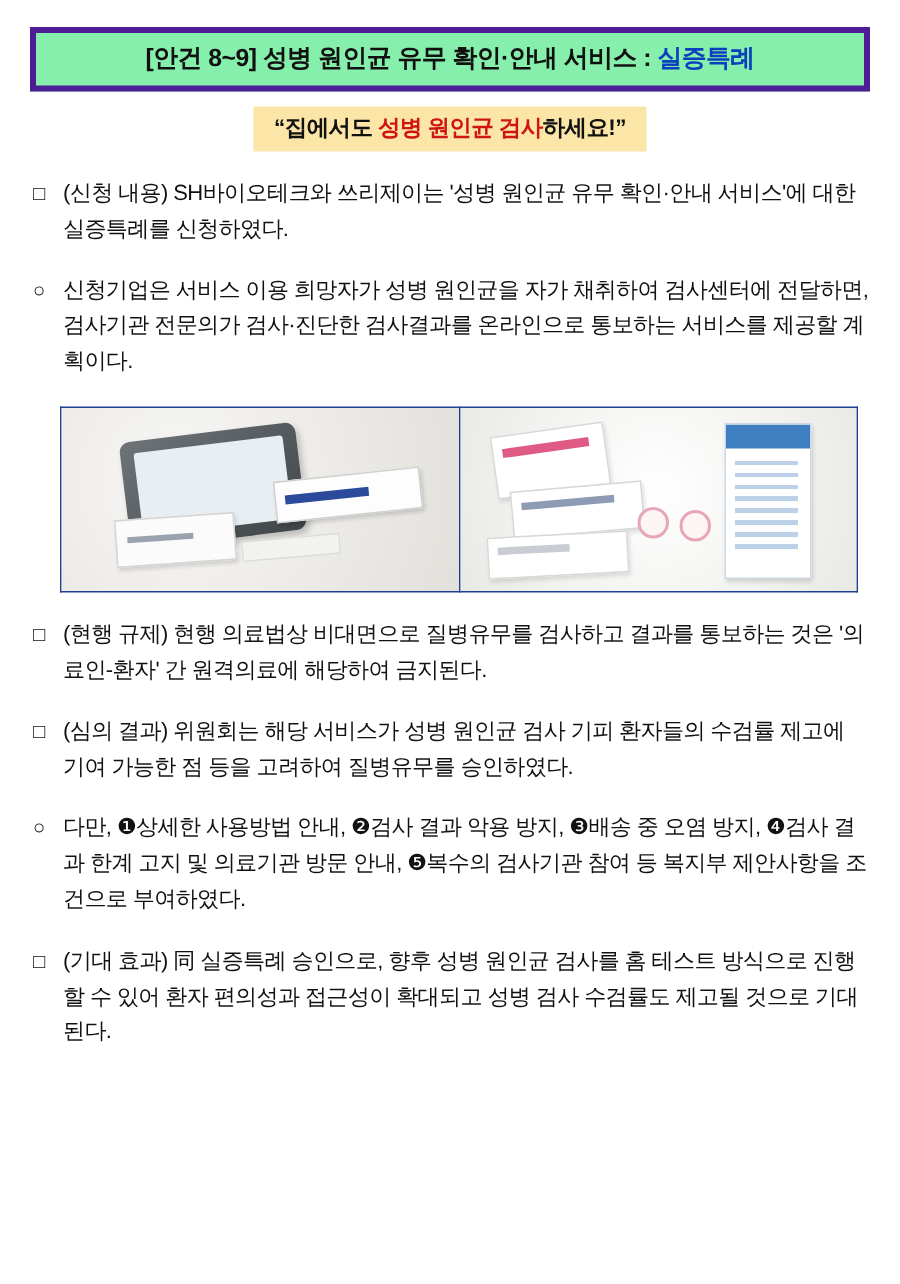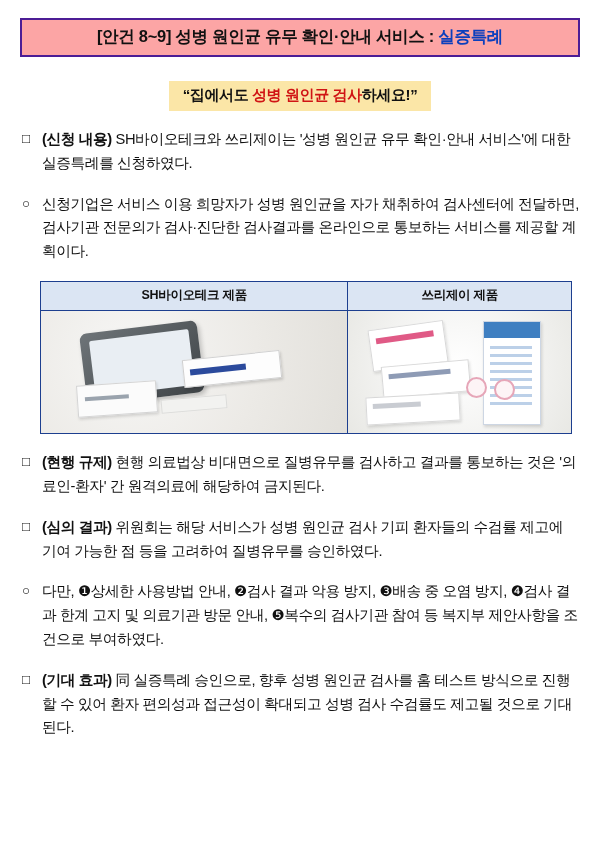--- a/index.html
+++ b/index.html
@@ -16,22 +16,22 @@
   .page {
     position: relative;
     width: 600px;
     height: 856px;
     box-sizing: border-box;
     padding: 14px 18px 0 18px;
   }
 
   
   .title-bar {
-    border: 2px solid #4c1d95;
-    background: #fca5a5;
+    border: 4px solid #4c1d95;
+    background: #86efac;
     text-align: center;
     padding: 6px 4px 7px 4px;
     margin: 4px 2px 0 2px;
   }
   .title-bar .t {
     font-size: 16.5px;
     font-weight: bold;
     letter-spacing: -0.3px;
     color: #111;
   }
@@ -47,21 +47,21 @@
     font-weight: bold;
     letter-spacing: -0.2px;
   }
   .subnote .star {
     color: #1a43c4;
     margin-right: 3px;
   }
 
   
   .quote-wrap {
-    margin: 24px 0 0 0;
+    margin: 10px 0 0 0;
     display: flex;
     justify-content: center;
   }
   .quote {
     background: #fbe6a7;
     padding: 5px 14px 6px 14px;
     font-size: 15px;
     font-weight: bold;
     letter-spacing: -0.4px;
     color: #111;
@@ -83,21 +83,21 @@
     flex: 0 0 auto;
     width: 20px;
     font-size: 13.5px;
     line-height: 1.7;
     text-align: left;
     color: #111;
   }
   .para .body {
     flex: 1 1 auto;
   }
-  .b { font-weight: bold; }
+  .b { font-weight: normal; }
 
   
   .imgtable {
     margin: 17px 8px 0 22px;
     border: 1px solid #1d3f8f;
     border-collapse: collapse;
     width: calc(100% - 32px);
   }
   .imgtable th {
     border: 1px solid #1d3f8f;
@@ -254,24 +254,20 @@
     <div class="body"><span class="b">(신청 내용) </span><span>SH바이오테크와 쓰리제이는 '성병 원인균 유무 확인·안내 서비스'에 대한 실증특례를 신청하였다.</span></div>
   </div>
 
   <div class="para">
     <div class="marker">○</div>
     <div class="body"><span>신청기업은 서비스 이용 희망자가 성병 원인균을 자가 채취하여 검사센터에 전달하면, 검사기관 전문의가 검사·진단한 검사결과를 온라인으로 통보하는 서비스를 제공할 계획이다.</span></div>
   </div>
 
   <table class="imgtable">
     <tbody>
-        <tr>
-      <th>SH바이오테크 제품</th>
-      <th>쓰리제이 제품</th>
-    </tr>
     <tr>
       <td>
         <div class="cellimg">
           <div class="photoA">
             <div class="tablet">
                   <div class="scr"></div>
                 </div>
             <div class="card1"></div>
             <div class="card2"></div>
             <div class="strip"></div>

